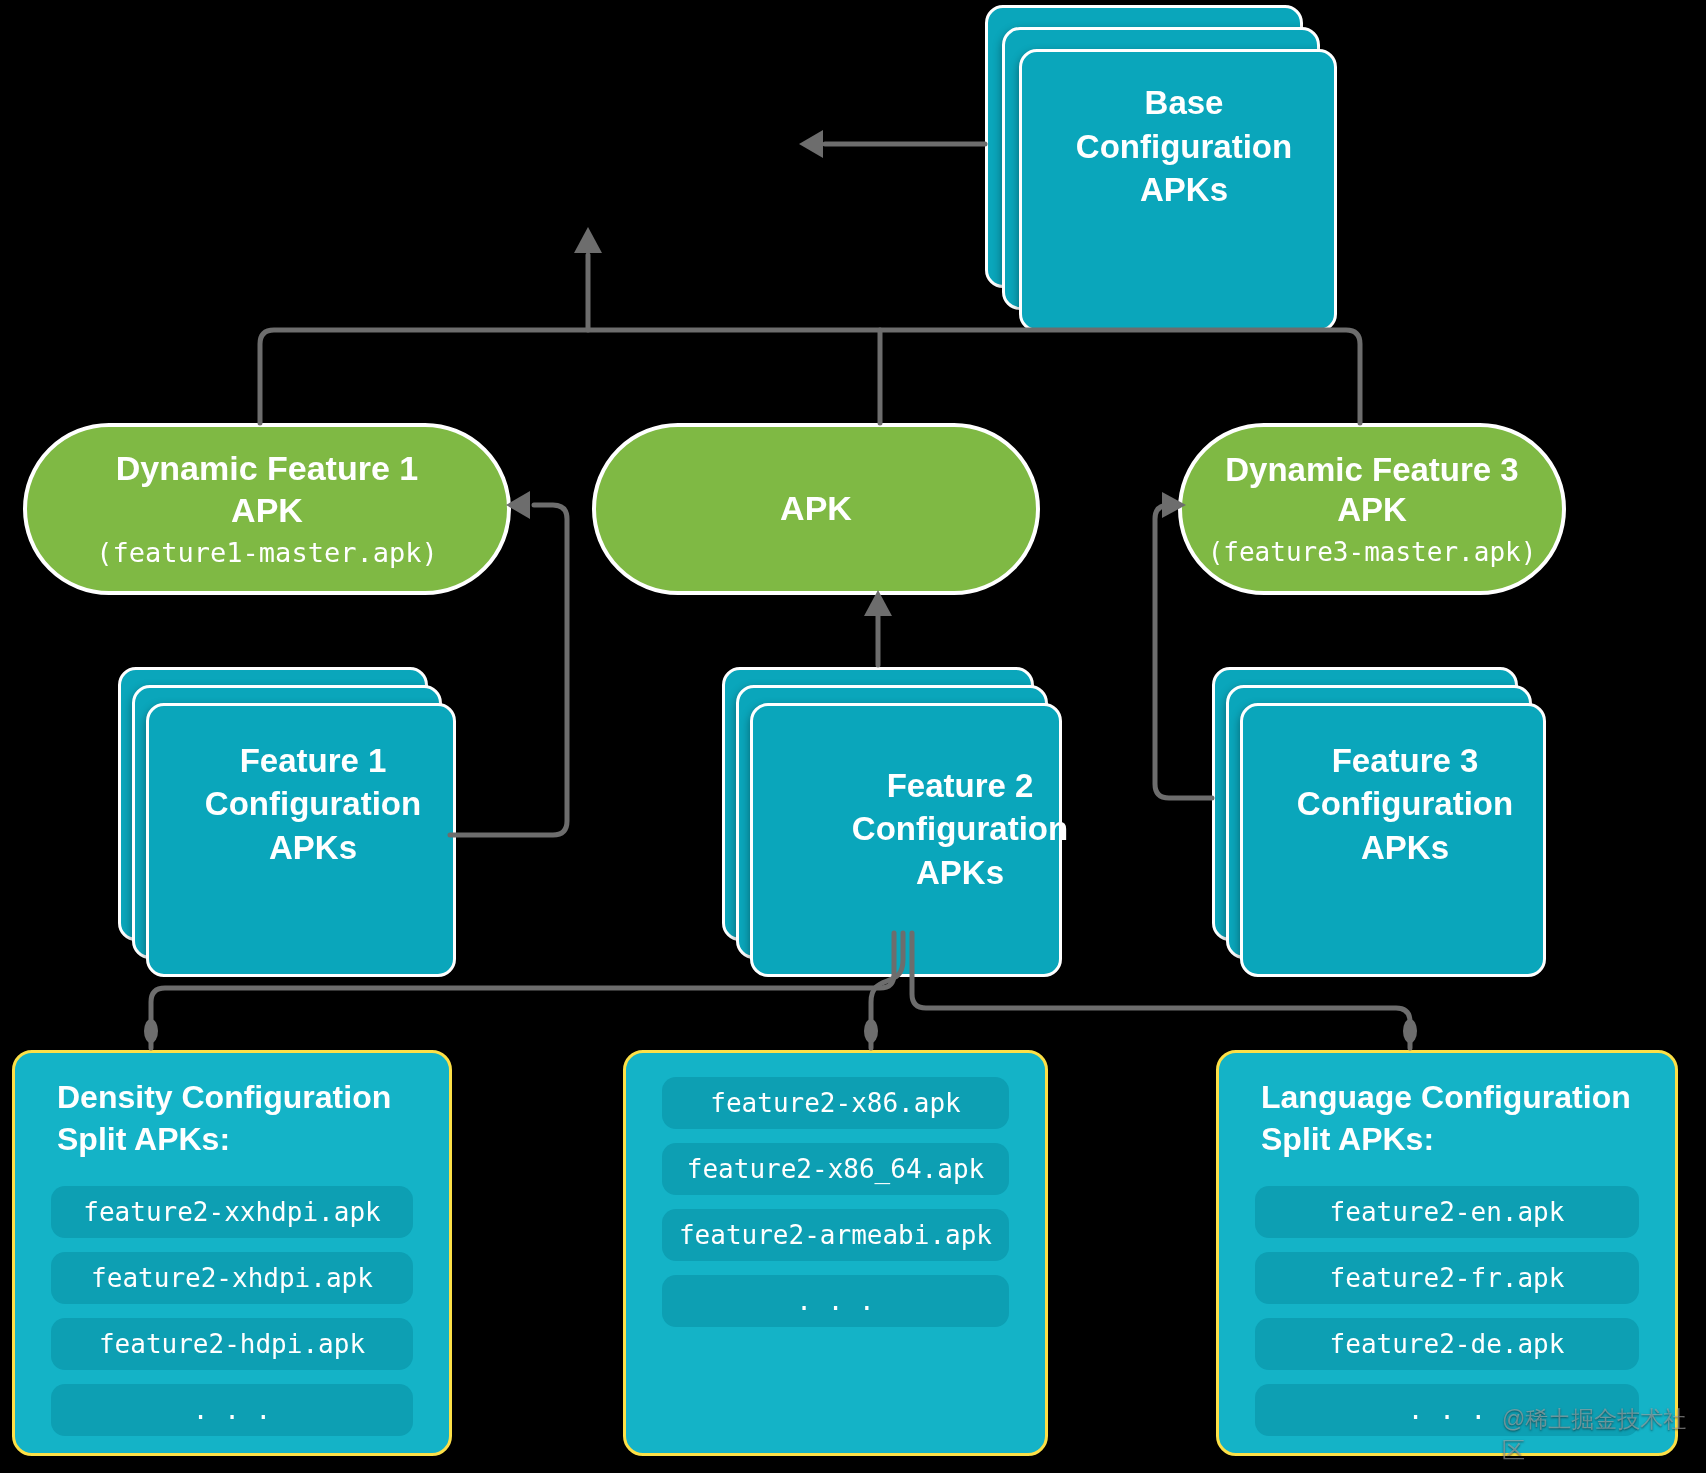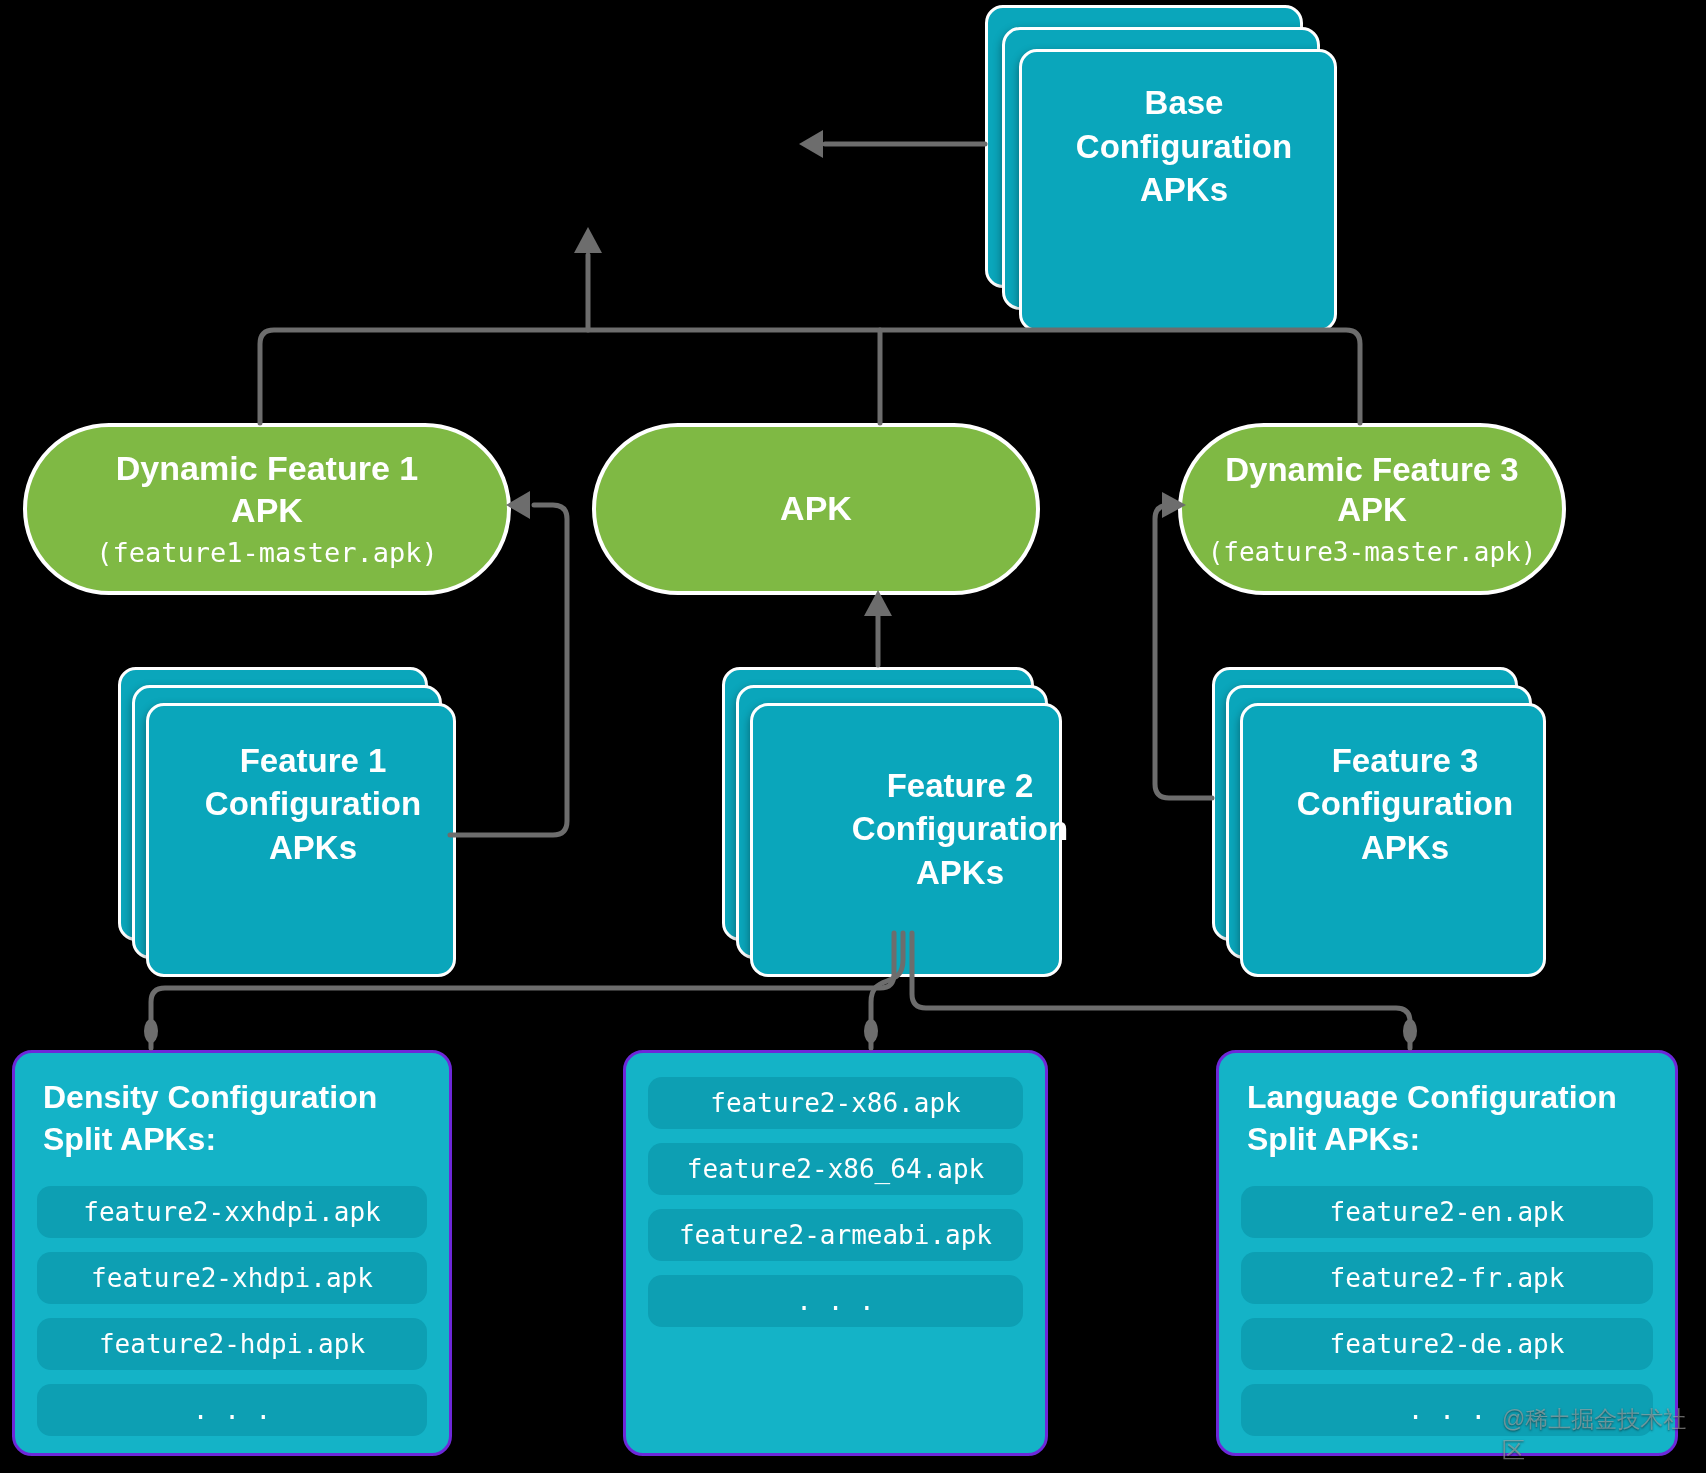--- a/index.html
+++ b/index.html
@@ -25,22 +25,22 @@
     position:absolute;background:#0AA6BB;border:3px solid #fff;border-radius:18px;
     box-shadow:0 4px 10px rgba(0,0,0,.4);
   }
   .stack-label{
     position:absolute;display:flex;align-items:center;justify-content:center;
     text-align:center;font-weight:bold;font-size:33px;line-height:1.32;color:#fff;padding-left:40px;
   }
   .stack-label>span{display:block;width:256px;}
   
   .splitbox{
-    position:absolute;background:#14B3C7;border:3px solid #6d28d9;border-radius:20px;
-    box-sizing:border-box;padding:24px 22px;box-shadow:0 4px 10px rgba(0,0,0,.4);
+    position:absolute;background:#14B3C7;border:3px solid #fde047;border-radius:20px;
+    box-sizing:border-box;padding:24px 36px;box-shadow:0 4px 10px rgba(0,0,0,.4);
   }
   .splitbox .bx-title{font-weight:bold;font-size:32px;line-height:1.3;margin:0 0 26px 6px;}
   .apk-row{
     background:#0D9FB3;border-radius:14px;height:52px;margin-bottom:14px;
     display:flex;align-items:center;justify-content:center;
     font-family:"DejaVu Sans Mono",monospace;font-size:26px;color:#fff;
   }
   
   .connectors{position:absolute;left:0;top:0;pointer-events:none;}
   .cline{fill:none;stroke:#6D6D6D;stroke-width:5;stroke-linecap:round;}

